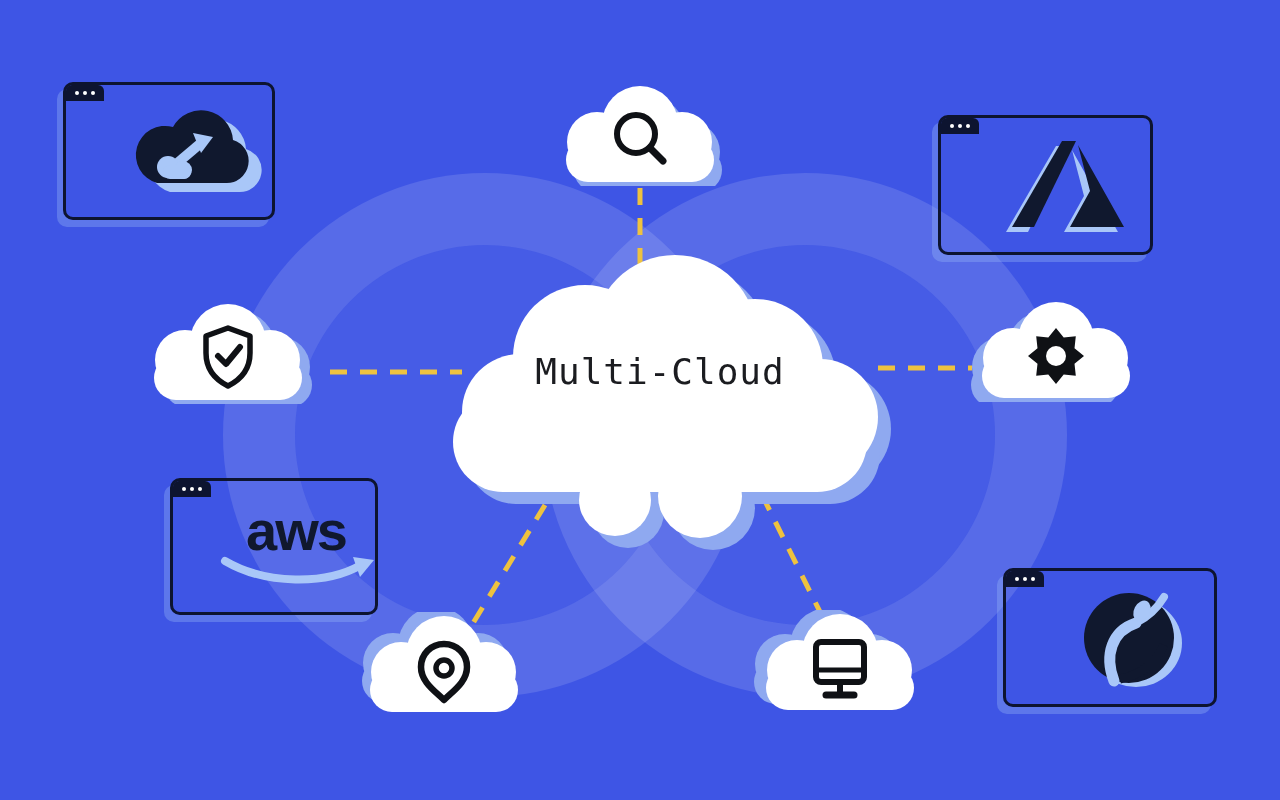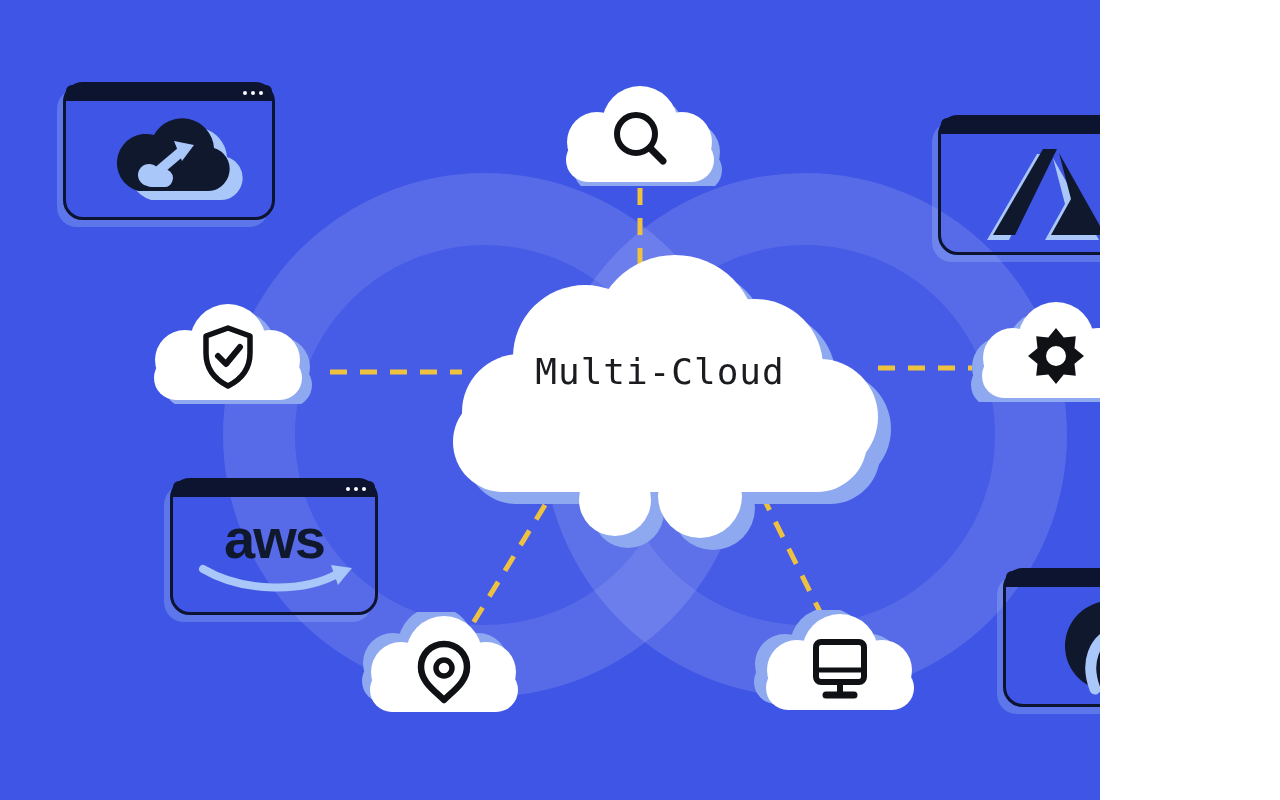--- a/index.html
+++ b/index.html
@@ -3,38 +3,38 @@
 <meta charset="utf-8">
 <style>
   :root{
     --background:#3E55E5; --dash:#EEC23F; --cloud-white:#FFFFFF; --cloud-shadow:#8FA9F0;
     --chrome:#0D1430; --logo-dark:#10182E; --logo-accent:#A9C7F8; --text-dark:#1B1C20;
     --ring-band:rgba(255,255,255,0.13); --ring-fill:rgba(255,255,255,0.045);
   }
   *{margin:0;padding:0;box-sizing:border-box}
   html,body{width:1280px;height:800px;overflow:hidden}
   body{font-family:"DejaVu Sans","Liberation Sans",sans-serif}
-  .stage{position:absolute;inset:0;width:1100px;height:800px;background:var(--background);overflow:hidden}
+  .stage{position:absolute;inset:0;width:1280px;height:800px;background:var(--background);overflow:hidden}
 
   .ring{position:absolute;width:524px;height:524px;border-radius:50%;
         border:72px solid var(--ring-band);background:var(--ring-fill);background-clip:padding-box}
   .ring.left{left:223px;top:173px}
   .ring.right{left:543px;top:173px}
 
   .connector-layer{position:absolute;left:0;top:0;width:1280px;height:800px}
 
   .satellite{position:absolute}
 
   .central-cloud-wrap{position:absolute;left:425px;top:252px;width:470px;height:300px}
   .central-label{position:absolute;left:445px;top:348px;width:430px;text-align:center;
       font-family:"DejaVu Sans Mono","Liberation Mono",monospace;font-size:36px;line-height:47px;
       color:var(--text-dark);letter-spacing:1px}
 
-  .window{position:absolute;border:3px solid var(--chrome);border-radius:20px;
-      box-shadow:-6px 7px 0 rgba(151,183,247,.35);display:flex;flex-direction:column}
+  .window{position:absolute;border:3px solid var(--chrome);border-radius:10px;
+      box-shadow:-6px 7px 0 rgba(151,183,247,.35);display:flex;flex-direction:row}
   .window .titlebar{height:16px;background:var(--chrome);border-radius:6px 6px 0 0;
       display:flex;align-items:center;justify-content:flex-end;gap:4px;padding:0 9px;flex:0 0 auto}
   .window .dot{width:4px;height:4px;border-radius:50%;background:#fff}
   .window .body{flex:1;display:flex;align-items:center;justify-content:center;flex-direction:column}
 
   .aws-label{font-family:"Liberation Sans",sans-serif;font-weight:bold;font-size:56px;
       letter-spacing:-2px;color:var(--logo-dark);line-height:48px;margin-top:2px}
 </style>
 </head>
 <body>

